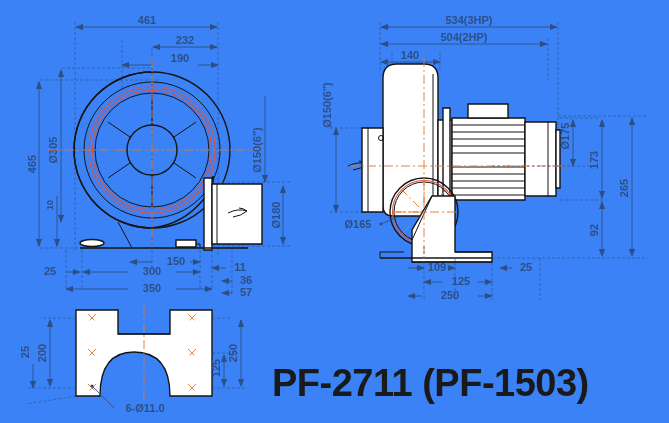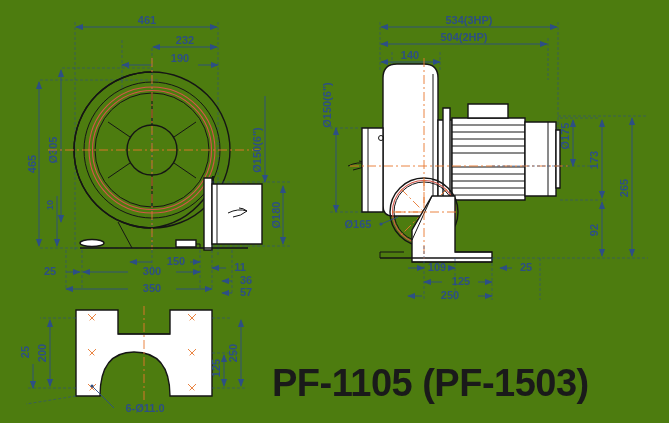--- a/index.html
+++ b/index.html
@@ -1,18 +1,18 @@
 <!DOCTYPE html>
 <html><head>
 <meta charset="utf-8">
 <style>
   html,body{margin:0;padding:0;background:#ffffff;}
   #page{
     position:relative;width:669px;height:423px;overflow:hidden;
-    background:#4d7c0f;
+    background:#3b82f6;
     font-family:"Liberation Sans", sans-serif;
   }
   #page svg{position:absolute;left:0;top:0;width:669px;height:423px;}
   .title-text{
     position:absolute;
     font-family:"Liberation Sans", sans-serif;
     font-size:38px;font-weight:700;color:#1a1a1a;
     letter-spacing:-0.5px;white-space:nowrap;
   }
 </style>
@@ -377,14 +377,14 @@
       </g>
 
       <g>
         <path class="dim" d="M92,386 L114,408"></path>
         <circle cx="92" cy="386" r="1.6" fill="#2d4f84"></circle>
         <text class="dtxt" x="145" y="412" text-anchor="middle">6-Ø11.0</text>
       </g>
     </g>
   </svg>
 
-  <div class="title-text" style="left:272px;top:362px;">PF-1105 (PF-1503)</div>
+  <div class="title-text" style="left:272px;top:362px;">PF-2711 (PF-1503)</div>
 </div>
 
 </body></html>

